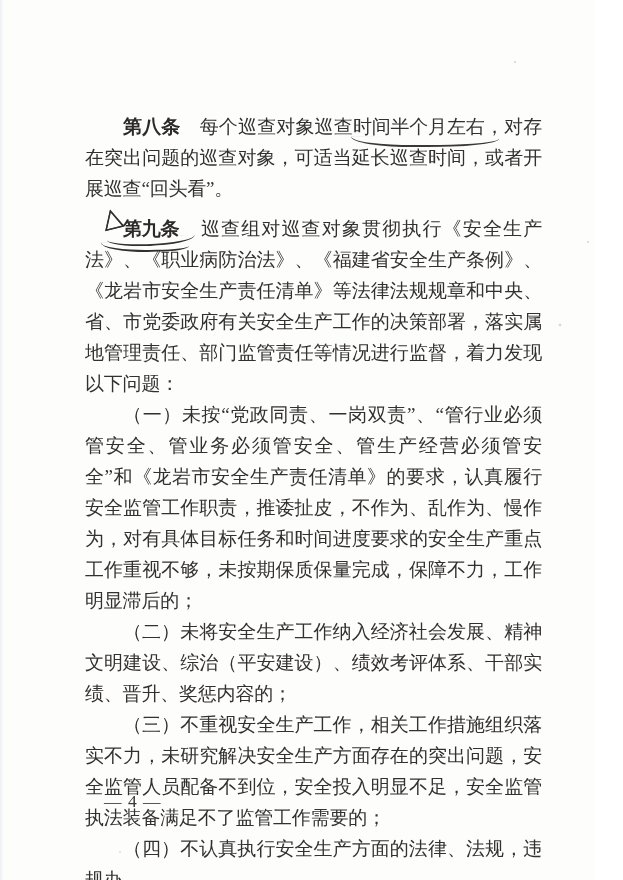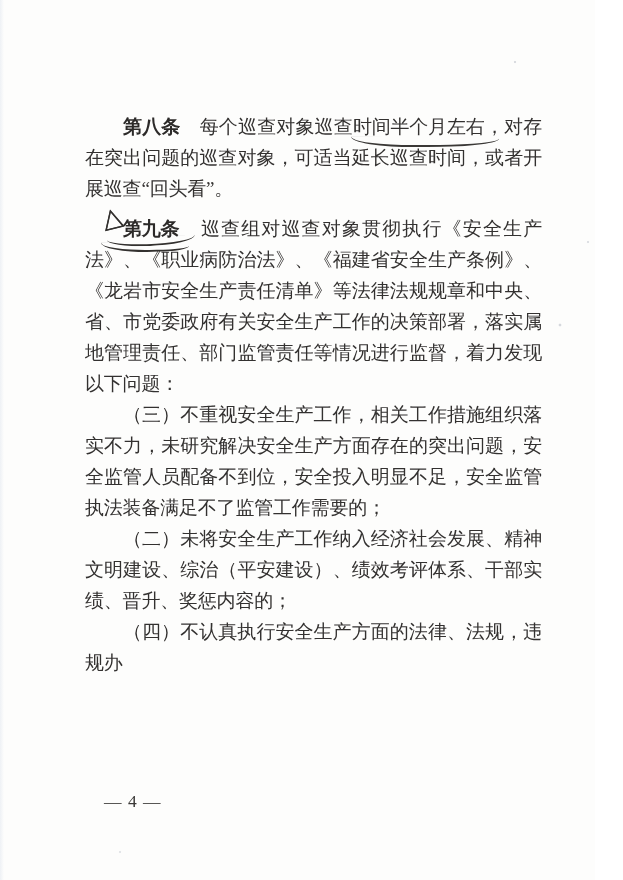--- a/index.html
+++ b/index.html
@@ -95,18 +95,19 @@
     color: #3a3836;
   }
 </style>
 </head>
 <body>
 
 <div class="page">
   <div class="text-block">
       <div class="para"><span class="head">第八条</span><span>　</span><span>每个巡查对象巡查</span><span class="u-arc">时间半个月左右</span><span>，对存在突出问题的巡查对象，可适当延长巡查时间，或者开展巡查“回头看”。</span></div>
       <div class="para"><span class="triangle">△</span><span class="head u-double">第九条</span><span>　</span><span>巡查组对巡查对象贯彻执行《安全生产法》、《职业病防治法》、《福建省安全生产条例》、《龙岩市安全生产责任清单》等法律法规规章和中央、省、市党委政府有关安全生产工作的决策部署，落实属地管理责任、部门监管责任等情况进行监督，着力发现以下问题：</span></div>
+      <div class="para"><span>（一）未按“党政同责、一岗双责”、“管行业必须管安全、管业务必须管安全、管生产经营必须管安全”和《龙岩市安全生产责任清单》的要求，认真履行安全监管工作职责，推诿扯皮，不作为、乱作为、慢作为，对有具体目标任务和时间进度要求的安全生产重点工作重视不够，未按期保质保量完成，保障不力，工作明显滞后的；</span></div>
+      <div class="para"><span>（二）未将安全生产工作纳入经济社会发展、精神文明建设、综治（平安建设）、绩效考评体系、干部实绩、晋升、奖惩内容的；</span></div>
       <div class="para"><span>（三）不重视安全生产工作，相关工作措施组织落实不力，未研究解决安全生产方面存在的突出问题，安全监管人员配备不到位，安全投入明显不足，安全监管执法装备满足不了监管工作需要的；</span></div>
-      <div class="para"><span>（二）未将安全生产工作纳入经济社会发展、精神文明建设、综治（平安建设）、绩效考评体系、干部实绩、晋升、奖惩内容的；</span></div>
       <div class="para"><span>（四）不认真执行安全生产方面的法律、法规，违规办</span></div>
     </div>
   <div class="page-number">— 4 —</div>
 </div>
 
 </body></html>

